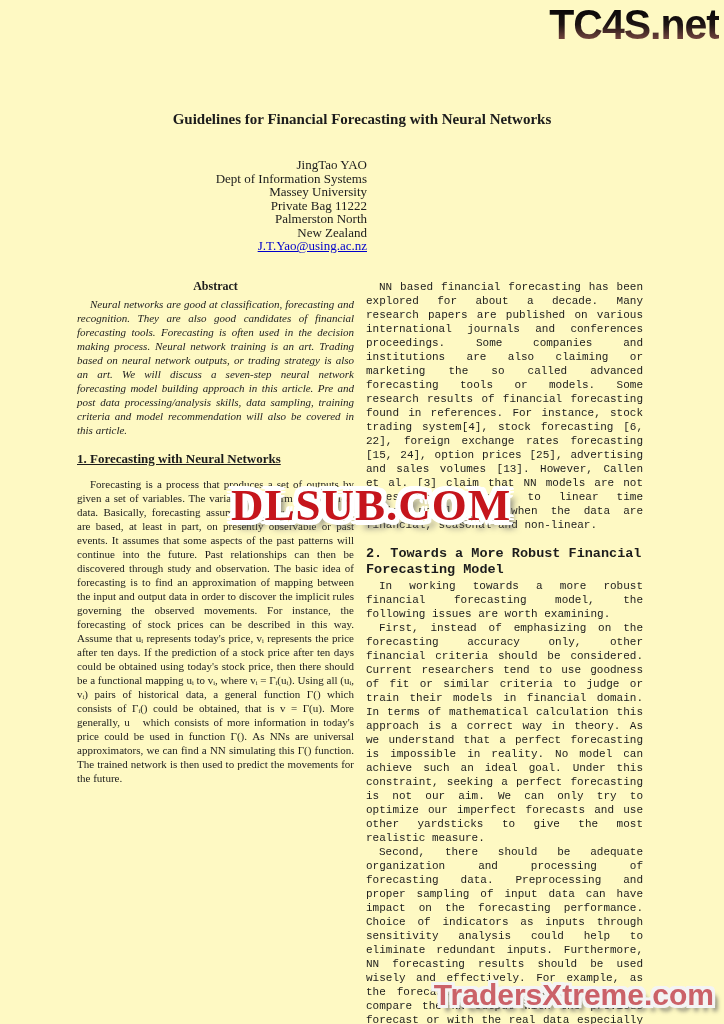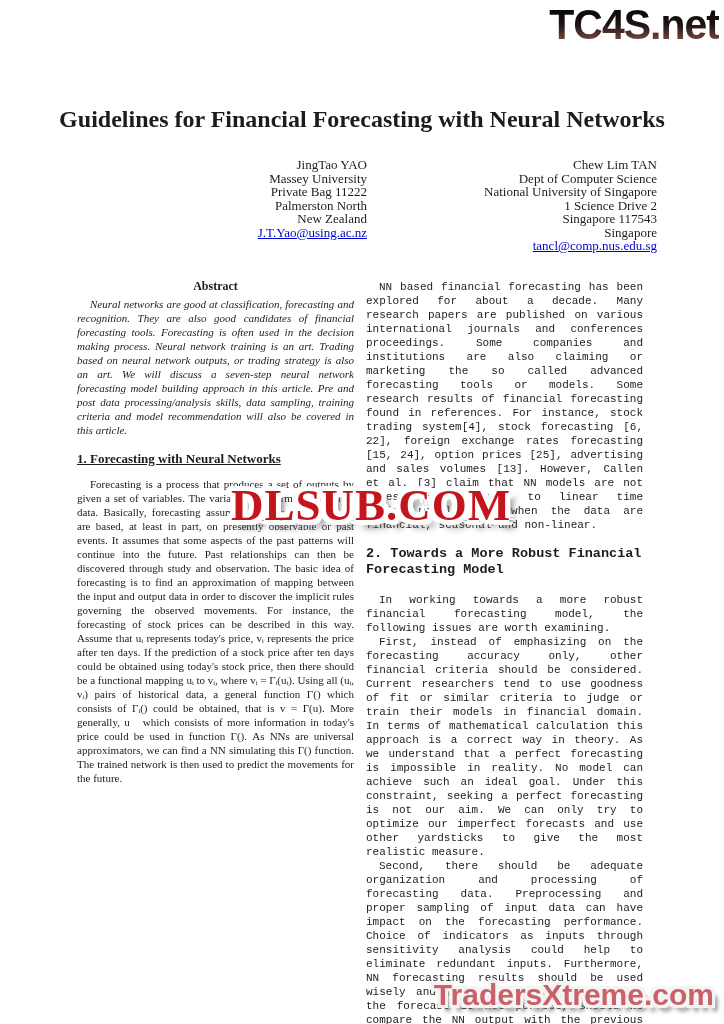--- a/index.html
+++ b/index.html
@@ -1,17 +1,17 @@
 <!DOCTYPE html>
 <html><head>
 <meta charset="utf-8">
 <style>
   html,body{margin:0;padding:0;background:#e8e8e8;}
   .page{
-    position:relative; width:724px; height:1024px; background:#ffffff;
+    position:relative; width:724px; height:1024px; background:#fef9c3;
     font-family:"Liberation Serif", serif; color:#1c1c1c; overflow:hidden;
     margin:0 auto;
   }
   
   .wm-tc4s{
     position:absolute; top:4px; right:5px;
     font-family:"Liberation Sans", sans-serif; font-weight:900;
     font-size:41px; letter-spacing:-1px; line-height:1;
     background:linear-gradient(180deg,#060606 8%, #1d1413 50%, #6d413b 82%, #8a544c 100%);
     -webkit-background-clip:text; background-clip:text; color:transparent;
@@ -37,66 +37,58 @@
     text-shadow:
       -3px -3px 0 #f4f4f4, 3px -3px 0 #f4f4f4, -3px 3px 0 #f4f4f4, 3px 3px 0 #f4f4f4,
       -3px 0 0 #f4f4f4, 3px 0 0 #f4f4f4, 0 -3px 0 #f4f4f4, 0 3px 0 #f4f4f4,
       5px 6px 4px rgba(85,85,85,0.8);
     z-index:10;
     margin-left:34px;
   }
   
   .title{
     position:absolute; top:107px; left:0; right:0;
-    text-align:center; font-weight:bold; font-size:24px; line-height:24px;
+    text-align:center; font-weight:bold; font-size:15px; line-height:24px;
   }
   .authors{
     position:absolute; top:158px; left:77px; width:580px;
     display:flex;
   }
   .author-block{ width:50%; text-align:right; font-size:13px; line-height:13.5px; }
   .author-email{ color:#0000cc; text-decoration:underline; cursor:pointer; }
   .columns{
     position:absolute; top:278px; left:77px; width:580px;
     display:flex; gap:12px;
   }
   .col{ width:277px; font-size:11px; line-height:14px; }
   .abstract-heading{ text-align:center; font-weight:bold; font-size:12px; line-height:16px; margin:0 0 3px 0; }
   .abstract-text{ font-style:italic; text-align:justify; text-indent:13px; margin:0; }
   .sec-heading{ font-weight:bold; font-size:13px; line-height:17px; margin:13px 0 10px 0;text-decoration:underline; }
-  .sec-heading-2{ font-weight:bold; font-size:13.5px; line-height:16px; margin:14px 0 15px 0; }
+  .sec-heading-2{ font-weight:bold; font-size:13.5px; line-height:16px; margin:14px 0 1px 0; }
   .para{ text-align:justify; text-indent:13px; margin:0; }
   .col-right{ padding-top:2px;font-family:Liberation Mono, monospace; }
 </style>
 </head>
 <body>
 
 <div class="page">
 
   <div class="wm-tc4s">TC4S.net</div>
 
   <div class="title">Guidelines for Financial Forecasting with Neural Networks</div>
 
   <div class="authors">
     <div class="author-block">
       <div>JingTao YAO</div>
+      <div>Dept of Information Systems</div>
       <div>Massey University</div>
       <div>Private Bag 11222</div>
       <div>Palmerston North</div>
       <div>New Zealand</div>
       <div class="author-email">J.T.Yao@using.ac.nz</div>
-    </div>
-    <div class="author-block">
-      <div>Chew Lim TAN</div>
-      <div>Dept of Computer Science</div>
-      <div>National University of Singapore</div>
-      <div>1 Science Drive 2</div>
-      <div>Singapore 117543</div>
-      <div>Singapore</div>
-      <div class="author-email">tancl@comp.nus.edu.sg</div>
     </div>
   </div>
 
   <div class="columns">
     <div class="col col-left">
       <div class="abstract-heading">Abstract</div>
       <p class="abstract-text">Neural networks are good at classification, forecasting and recognition. They are also good candidates of financial forecasting tools. Forecasting is often used in the decision making process. Neural network training is an art. Trading based on neural network outputs, or trading strategy is also an art. We will discuss a seven-step neural network forecasting model building approach in this article. Pre and post data processing/analysis skills, data sampling, training criteria and model recommendation will also be covered in this article.</p>
       <div class="sec-heading">1. Forecasting with Neural Networks</div>
       <p class="para">Forecasting is a process that produces a set of outputs by given a set of variables. The variables are normally historical data.  Basically, forecasting assumes that future occurrences are based, at least in part, on presently observable or past events. It assumes that some aspects of the past patterns will continue into the future. Past relationships can then be discovered through study and observation. The basic idea of forecasting is to find an approximation of mapping between the input and output data in order to discover the implicit rules governing the observed movements. For instance, the forecasting of stock prices can be described in this way. Assume that uᵢ represents today's price, vᵢ represents the price after ten days. If the prediction of a stock price after ten days could be obtained using today's stock price, then there should be a functional mapping uᵢ to vᵢ, where vᵢ = Γᵢ(uᵢ). Using all (uᵢ, vᵢ) pairs of historical data, a general function Γ() which consists of Γᵢ() could be obtained, that is v = Γ(u). More generally, u⃗ which consists of more information in today's price could be used in function Γ(). As NNs are universal approximators, we can find a NN simulating this Γ() function. The trained network is then used to predict the movements for the future.</p>
     </div>

